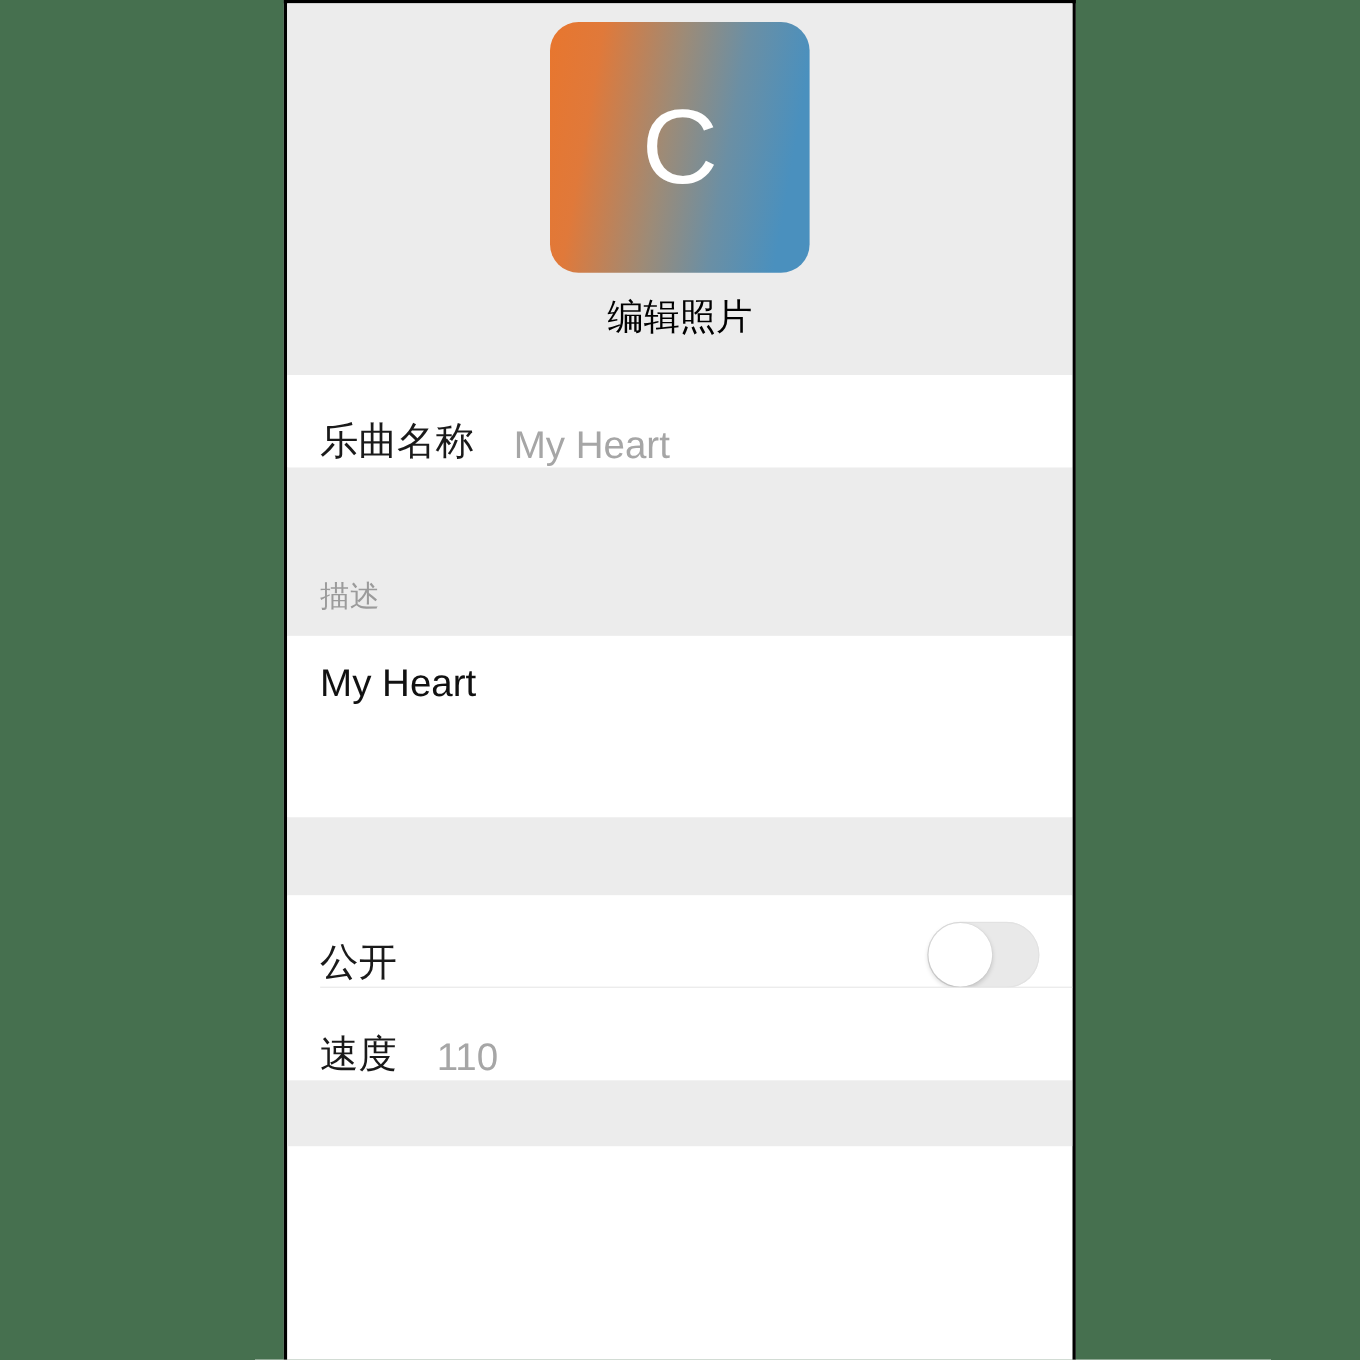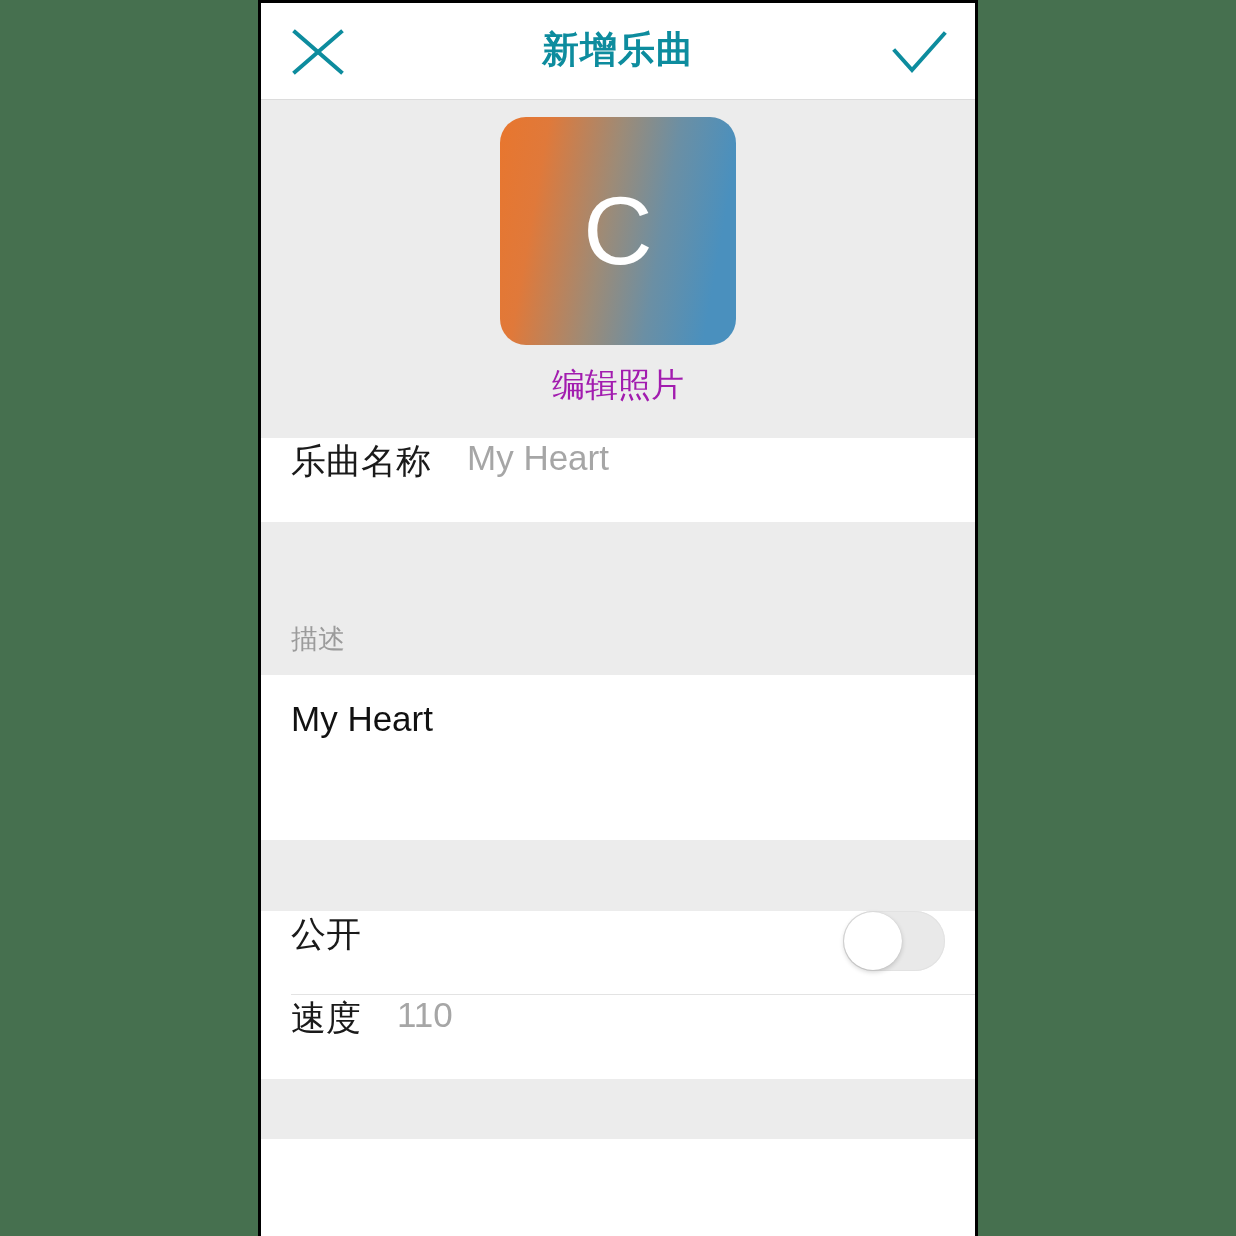--- a/index.html
+++ b/index.html
@@ -76,34 +76,34 @@
   }
   .artwork-letter {
     color: #ffffff;
     font-size: 96px;
     font-weight: 300;
     line-height: 1;
     font-family: "Liberation Sans", "DejaVu Sans", sans-serif;
   }
   .edit-photo {
     margin-top: 18px;
-    color: #a21caf;
+    color: #000000;
     font-size: 33px;
     font-weight: 500;
     cursor: pointer;
     display: inline-block;
   }
 
   
   .row {
     position: relative;
     background: #ffffff;
     height: 84px;
     display: flex;
-    align-items: flex-start;
+    align-items: flex-end;
     padding: 0 30px;
     box-sizing: border-box;
   }
   .row-label {
     font-size: 35px;
     color: #1a1a1a;
     font-weight: 400;
     flex: 0 0 auto;
   }
   .row-input {
@@ -186,40 +186,20 @@
     margin-left: 14px;
     display: inline-flex;
     align-items: center;
   }
 </style>
 </head>
 <body>
 
 <div id="screen-frame">
 
-  <div class="navbar">
-    <div class="nav-btn close">
-      <span>
-        <svg width="62" height="58" viewBox="0 0 62 58">
-          <line x1="8" y1="9" x2="54" y2="49" stroke="#0D8C9E" stroke-width="4" stroke-linecap="square"></line>
-          <line x1="54" y1="9" x2="8" y2="49" stroke="#0D8C9E" stroke-width="4" stroke-linecap="square"></line>
-        </svg>
-      </span>
-    </div>
-
-    <div class="nav-title">新增乐曲</div>
-
-    <div class="nav-btn confirm">
-      <span>
-        <svg width="62" height="58" viewBox="0 0 62 58">
-          <polyline points="8,28 25,47 57,11" fill="none" stroke="#0D8C9E" stroke-width="4" stroke-linecap="square" stroke-linejoin="miter"></polyline>
-        </svg>
-      </span>
-    </div>
-  </div>
 
   <div class="artwork-section">
     <div class="artwork">
       <span class="artwork-letter">C</span>
     </div>
     <span class="edit-photo">编辑照片</span>
   </div>
 
   <div class="row">
     <span class="row-label">乐曲名称</span>

